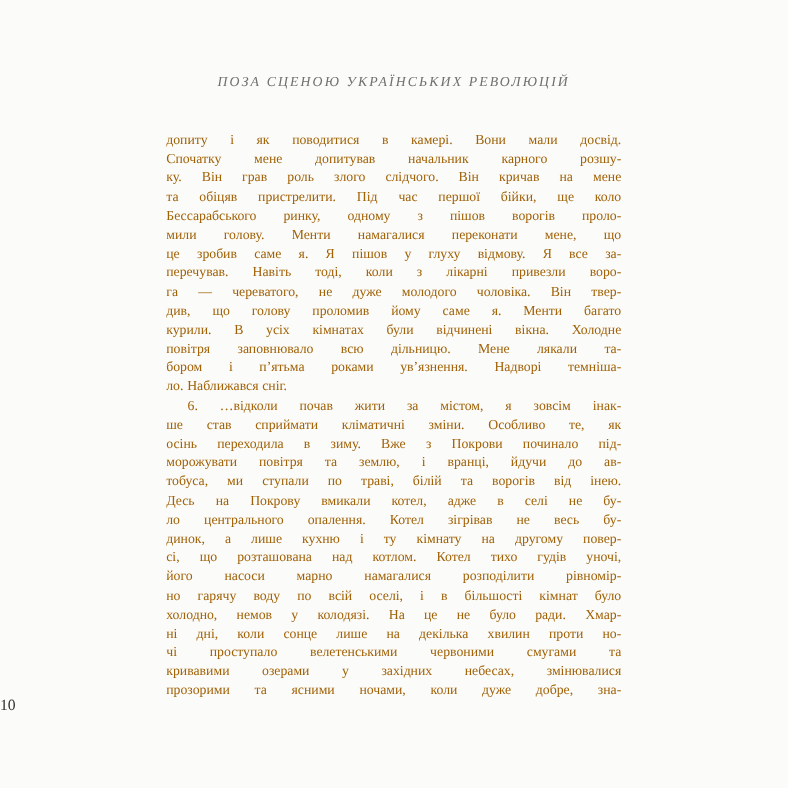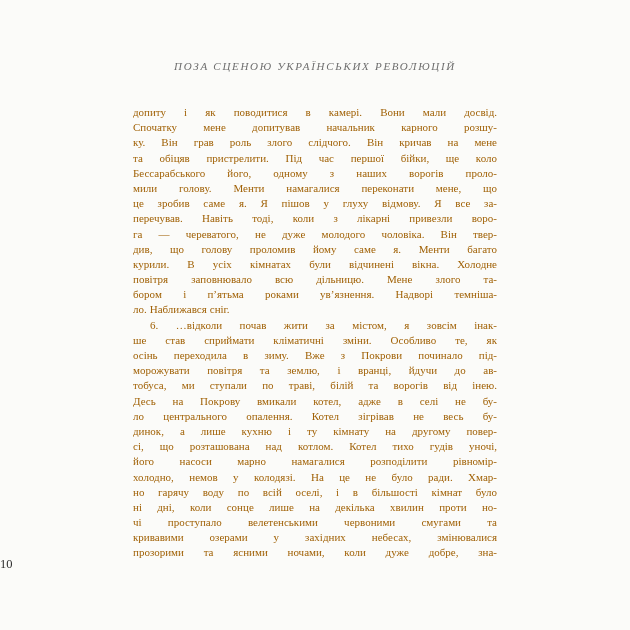--- a/index.html
+++ b/index.html
@@ -63,42 +63,42 @@
 <body>
 
 <div class="page">
   <div class="running-head">ПОЗА СЦЕНОЮ УКРАЇНСЬКИХ РЕВОЛЮЦІЙ</div>
 
   <div class="body-text">
       <div class="line">допиту і як поводитися в камері. Вони мали досвід.</div>
       <div class="line">Спочатку мене допитував начальник карного розшу-</div>
       <div class="line">ку. Він грав роль злого слідчого. Він кричав на мене</div>
       <div class="line">та обіцяв пристрелити. Під час першої бійки, ще коло</div>
-      <div class="line">Бессарабського його, одному з наших ворогів проло-</div>
+      <div class="line">Бессарабського ринку, одному з пішов ворогів проло-</div>
       <div class="line">мили голову. Менти намагалися переконати мене, що</div>
       <div class="line">це зробив саме я. Я пішов у глуху відмову. Я все за-</div>
       <div class="line">перечував. Навіть тоді, коли з лікарні привезли воро-</div>
       <div class="line">га — череватого, не дуже молодого чоловіка. Він твер-</div>
       <div class="line">див, що голову проломив йому саме я. Менти багато</div>
       <div class="line">курили. В усіх кімнатах були відчинені вікна. Холодне</div>
-      <div class="line">повітря заповнювало всю дільницю. Мене злого та-</div>
+      <div class="line">повітря заповнювало всю дільницю. Мене лякали та-</div>
       <div class="line">бором і п’ятьма роками ув’язнення. Надворі темніша-</div>
       <div class="line no-just">ло. Наближався сніг.</div>
       <div class="line indent">6. …відколи почав жити за містом, я зовсім інак-</div>
       <div class="line">ше став сприймати кліматичні зміни. Особливо те, як</div>
       <div class="line">осінь переходила в зиму. Вже з Покрови починало під-</div>
       <div class="line">морожувати повітря та землю, і вранці, йдучи до ав-</div>
       <div class="line">тобуса, ми ступали по траві, білій та ворогів від інею.</div>
       <div class="line">Десь на Покрову вмикали котел, адже в селі не бу-</div>
       <div class="line">ло центрального опалення. Котел зігрівав не весь бу-</div>
       <div class="line">динок, а лише кухню і ту кімнату на другому повер-</div>
       <div class="line">сі, що розташована над котлом. Котел тихо гудів уночі,</div>
       <div class="line">його насоси марно намагалися розподілити рівномір-</div>
+      <div class="line">но гарячу воду по всій оселі, і в більшості кімнат було</div>
       <div class="line">холодно, немов у колодязі. На це не було ради. Хмар-</div>
-      <div class="line">но гарячу воду по всій оселі, і в більшості кімнат було</div>
       <div class="line">ні дні, коли сонце лише на декілька хвилин проти но-</div>
       <div class="line">чі проступало велетенськими червоними смугами та</div>
       <div class="line">кривавими озерами у західних небесах, змінювалися</div>
       <div class="line">прозорими та ясними ночами, коли дуже добре, зна-</div>
     </div>
 
   <div class="page-num">10</div>
 </div>
 
 </body></html>

